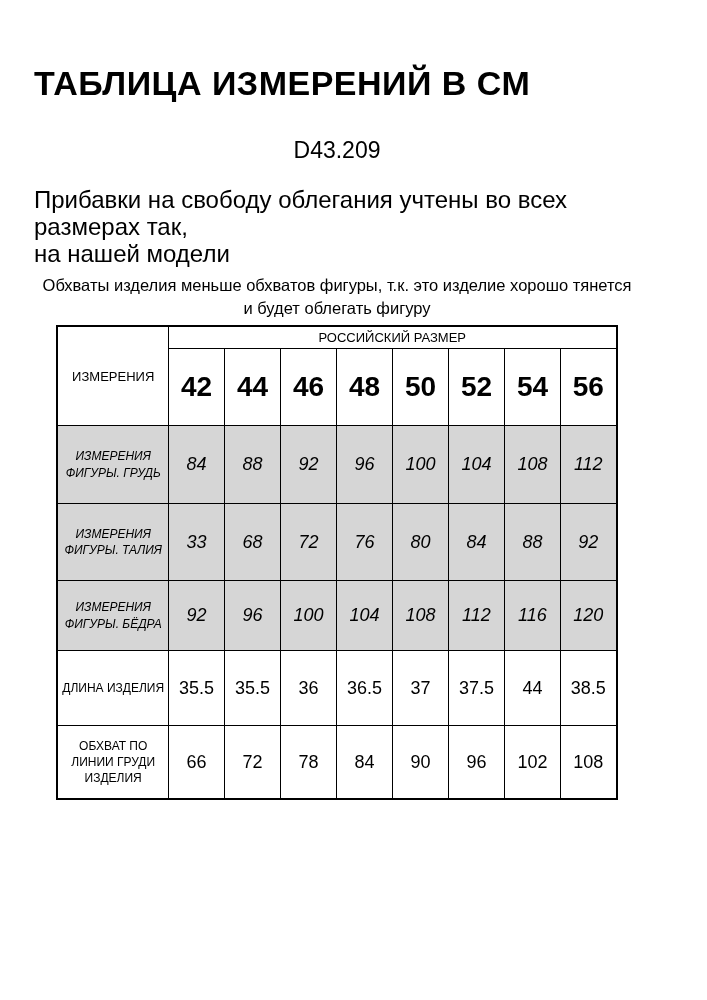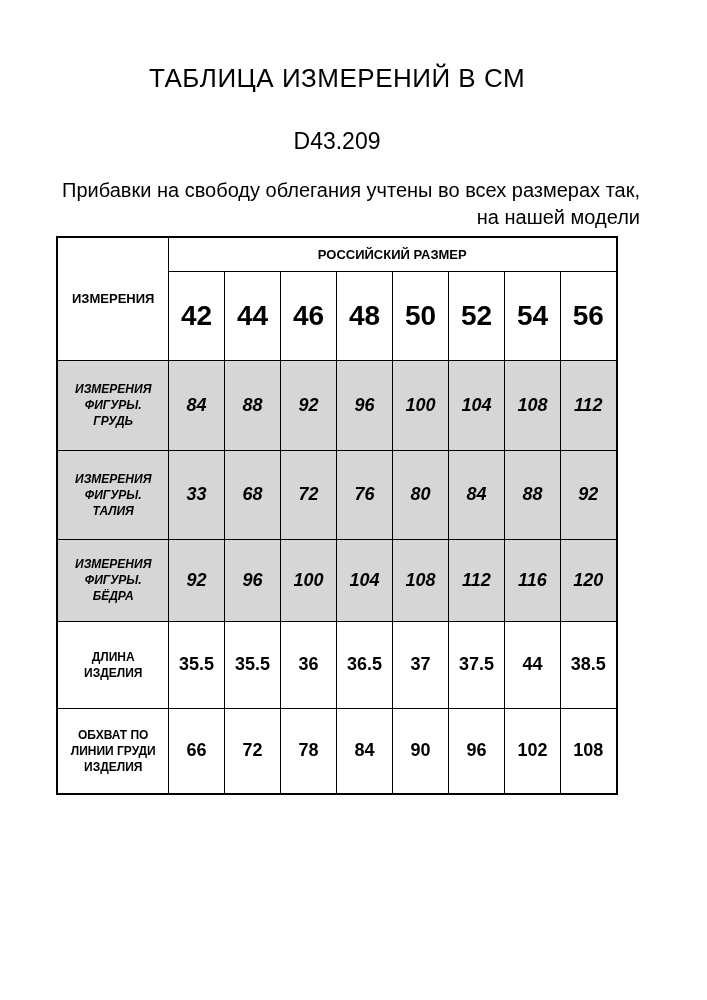--- a/index.html
+++ b/index.html
@@ -14,57 +14,56 @@
     font-family: "Liberation Sans", sans-serif;
     color: #000000;
     -webkit-font-smoothing: antialiased;
   }
   .doc {
     margin-left: 34px;
     width: 606px;
     padding-top: 64px;
   }
   .title {
-    font-size: 26px;
-    font-weight: 400;
+    font-size: 34px;
+    font-weight: 700;
     line-height: 1.15;
-    text-align: center;
+    text-align: left;
     letter-spacing: 0.5px;
   }
   .article-code {
     font-size: 23px;
     text-align: center;
     margin-top: 34px;
   }
   .fit-note {
-    font-size: 20px;
+    font-size: 24px;
     line-height: 27px;
-    text-align: right;
+    text-align: left;
     margin-top: 22px;
   }
   .stretch-note {
     font-size: 16.5px;
     line-height: 23px;
     text-align: center;
     margin-top: 7px;
   }
   table.size-table {
     border-collapse: collapse;
     table-layout: fixed;
     width: 561px;
     margin: 5px auto 0 auto;
     border: 2px solid #000;
   }
   .size-table td {
     border: 1px solid #000;
     text-align: center;
     vertical-align: middle;
-    padding: 8px;
+    padding: 2px;
     overflow: hidden;
-    font-weight: bold;
   }
   col.c-label { width: 111px; }
   col.c-size  { width: 56px; }
   .corner-cell { font-size: 13px; }
   .group-cell  { height: 17px; font-size: 13px; }
   .size-cell   { height: 72px; font-size: 28px; font-weight: 700; }
   .label-cell  { font-size: 12px; line-height: 1.35; padding: 0 2px; }
   .val-cell    { font-size: 18px; }
   tr.shaded td { background: #d6d6d6; }
   tr.ital td   { font-style: italic; }
@@ -81,20 +80,24 @@
 
   <div class="title">ТАБЛИЦА ИЗМЕРЕНИЙ В СМ</div>
 
   <div class="article-code">D43.209</div>
 
   <div class="fit-note">
     <div>Прибавки на свободу облегания учтены во всех размерах так,</div>
     <div>на нашей модели</div>
   </div>
 
+  <div class="stretch-note">
+    <div>Обхваты изделия меньше обхватов фигуры, т.к. это изделие хорошо тянется</div>
+    <div>и будет облегать фигуру</div>
+  </div>
 
   <table class="size-table">
     <colgroup>
       <col class="c-label">
       <col class="c-size">
         <col class="c-size">
         <col class="c-size">
         <col class="c-size">
       <col class="c-size">
         <col class="c-size">

